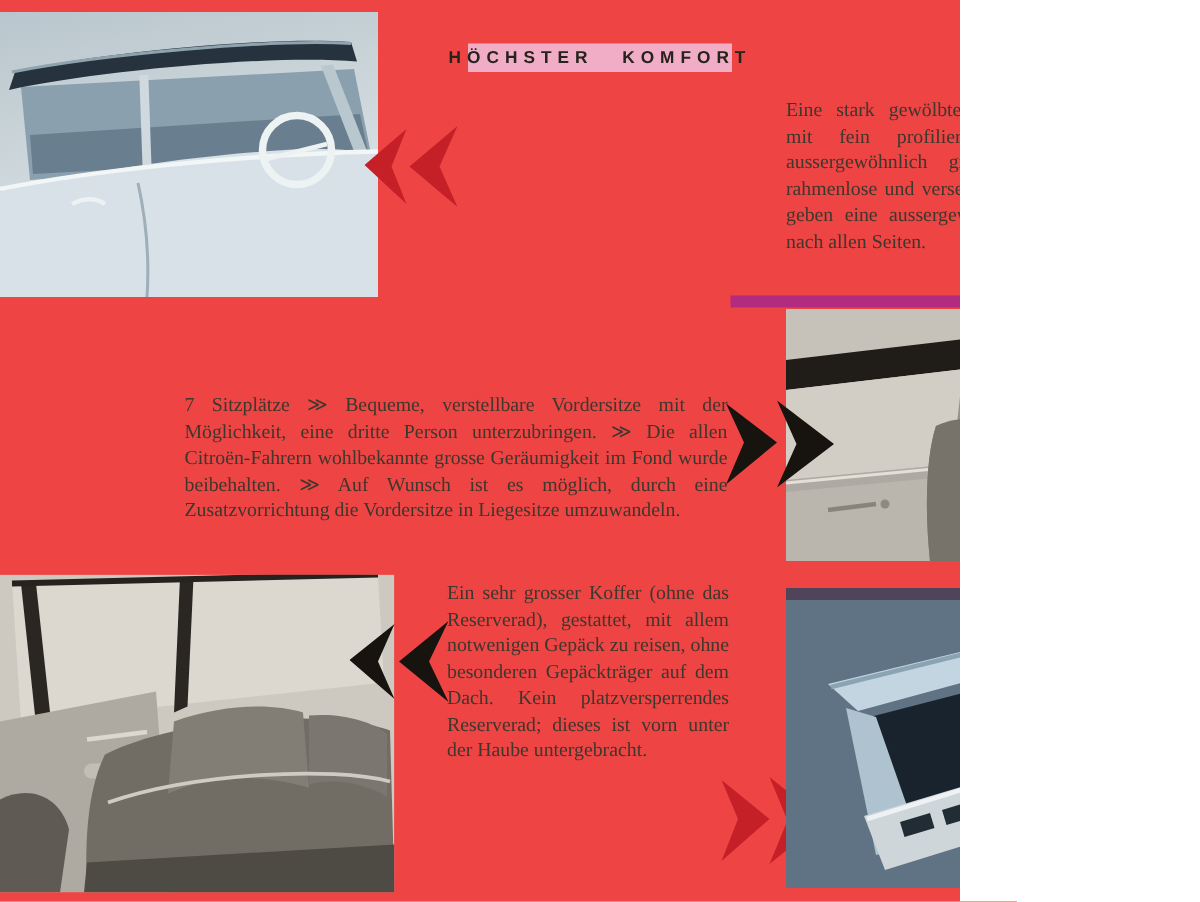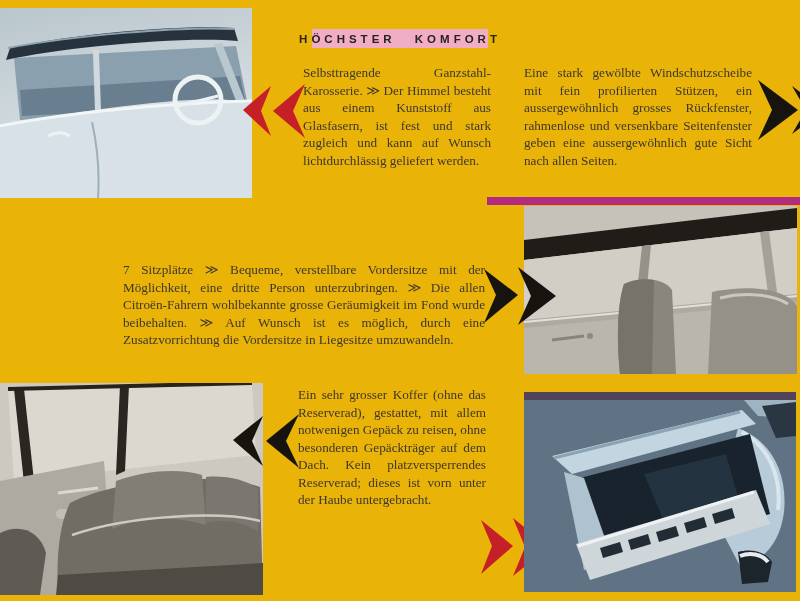--- a/index.html
+++ b/index.html
@@ -1,19 +1,19 @@
 <!DOCTYPE html>
 <html><head>
 <meta charset="utf-8">
 <style>
   html,body{margin:0;padding:0;}
   .page{
     position:relative;
-    width:800px;height:601px;
-    background:#eab308;
+    width:640px;height:601px;
+    background:#ef4444;
     overflow:hidden;
     font-family:"Liberation Serif","DejaVu Serif",serif;
     color:#3d372d;
   }
   .photo{position:absolute;overflow:hidden;}
   .photo svg{display:block;}
   .banner{
     position:absolute;left:312px;top:29px;width:176px;height:19px;
     background:#f1adc6;
     display:flex;align-items:center;justify-content:center;
@@ -73,23 +73,20 @@
     <svg width="62" height="54" viewBox="0 0 62 54">
       <polygon points="28,2 0,26 28,52 18,27" fill="#c51f28"></polygon>
       <polygon points="62,0 30,27 62,54 50,27" fill="#c51f28"></polygon>
     </svg>
   </div>
 
   <div class="banner">
     <span class="banner-title">HÖCHSTER KOMFORT</span>
   </div>
 
-  <div class="txt" id="text-body-shell">
-    <p>Selbsttragende Ganzstahl-Karosserie. ≫ Der Himmel besteht aus einem Kunststoff aus Glasfasern, ist fest und stark zugleich und kann auf Wunsch lichtdurchlässig geliefert werden.</p>
-  </div>
 
   <div class="txt" id="text-visibility">
     <p>Eine stark gewölbte Windschutzscheibe mit fein profilierten Stützen, ein aussergewöhnlich grosses Rückfenster, rahmenlose und versenkbare Seitenfenster geben eine aussergewöhnlich gute Sicht nach allen Seiten.</p>
   </div>
 
   <div class="chev" style="left:758px;top:80px;">
     <svg width="42" height="60" viewBox="0 0 42 60">
       <polygon points="0,0 40,30 0,60 14,30" fill="#17130f"></polygon>
       <polygon points="34,6 42,12 42,48 34,54 48,30" fill="#17130f"></polygon>
     </svg>

